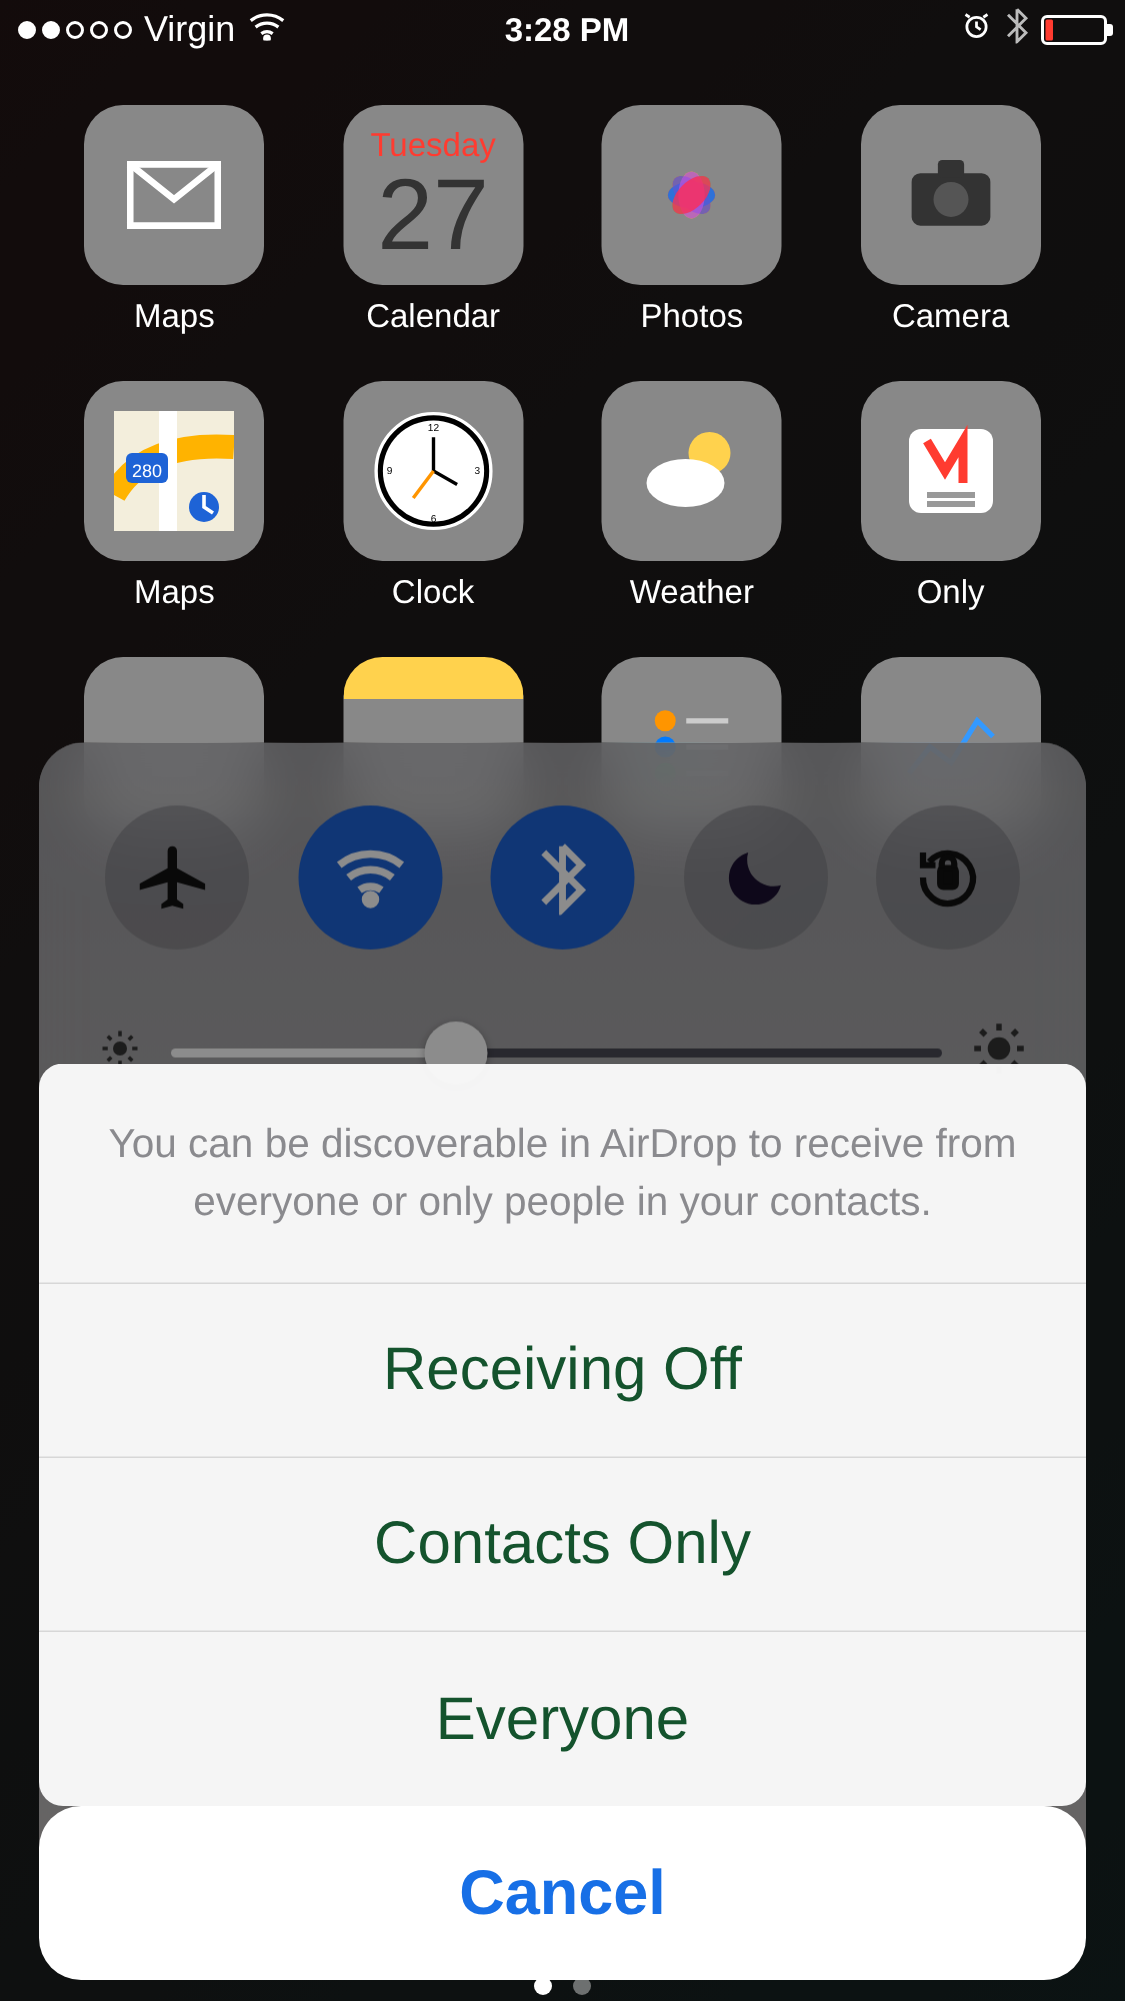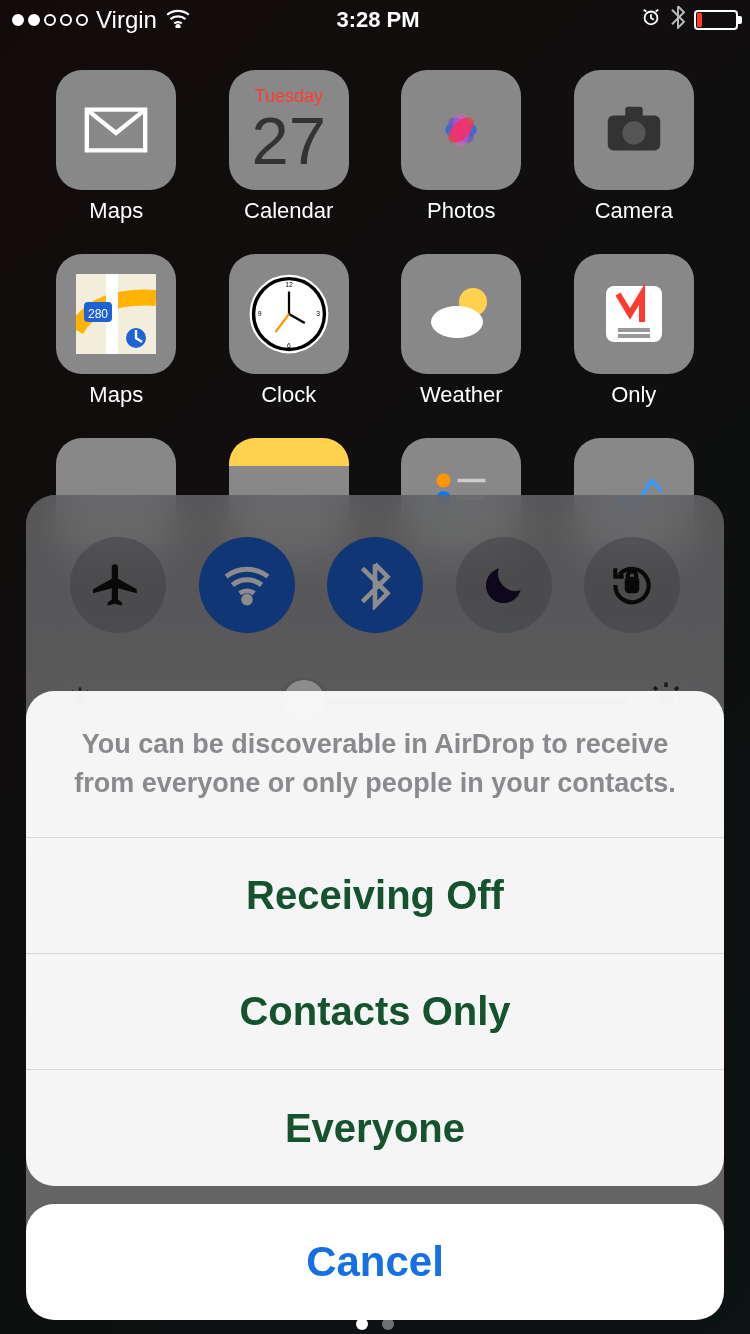--- a/index.html
+++ b/index.html
@@ -18,21 +18,21 @@
   .battery::after { content:""; position:absolute; right:-6px; top:4px; width:4px; height:8px; background:#fff; border-radius:0 2px 2px 0;}
   .battery .level { position:absolute; left:1px; top:1px; bottom:1px; width:12%; background:#ff3b30; border-radius:1px;}
 
   
   .apps { position:absolute; top:70px; left:0; right:0; display:grid; grid-template-columns:repeat(4,1fr); row-gap:30px; padding:0 30px; z-index:1; }
   .app { display:flex; flex-direction:column; align-items:center; gap:8px; }
   .app .tile { width:120px; height:120px; border-radius:26px; background:#888; display:flex; align-items:center; justify-content:center; font-size:56px; color:#333; }
   .app .label { color:#fff; font-size:22px; text-align:center; }
   .t-mail{background:linear-gradient(#1e90ff,#0a5fd6);} 
   .t-cal{background:#fff;flex-direction:column;color:#000;font-size:18px;}
-  .t-cal .wd{color:#ff3b30;font-size:18px;}
+  .t-cal .wd{color:#ff3b30;font-size:22px;}
   .t-cal .dn{font-size:67px;line-height:1;}
   .t-photos{background:#fff;}
   .t-camera{background:#ccc;}
   .t-maps{background:#efe;}
   .t-clock{background:#000;}
   .t-weather{background:linear-gradient(#3fa0ff,#1e6fd6);}
   .t-news{background:linear-gradient(#ff5252,#d32f2f);}
   .t-wallet{background:#111;}
   .t-notes{background:#fff;border-top:28px solid #ffd24d;}
   .t-rem{background:#fff;}
@@ -48,25 +48,25 @@
   .slider-row { display:flex; align-items:center; gap:20px; padding:48px 40px 0 40px; }
   .slider { flex:1; height:6px; border-radius:3px; background:linear-gradient(to right,#fff 0%,#fff 37%,#4a4a55 37%,#4a4a55 100%); position:relative; }
   .slider .thumb { position:absolute; left:37%; top:50%; width:42px; height:42px; border-radius:50%; background:#fff; transform:translate(-50%,-50%); box-shadow:0 2px 6px rgba(0,0,0,0.3);}
   .sun { color:#333; }
 
   
   .cc-dim { position:absolute; inset:0; background:rgba(0,0,0,0.45); border-radius:30px; z-index:6; pointer-events:none;}
 
   
   .sheet-wrap { position:absolute; left:26px; right:26px; bottom:14px; z-index:10; }
-  .sheet { background:rgba(248,248,248,0.98); border-radius:28px; overflow:hidden;font-weight:bold; }
+  .sheet { background:rgba(248,248,248,0.98); border-radius:16px; overflow:hidden; }
   .sheet .msg { padding:34px 40px; text-align:center; color:#8a8a8e; font-size:27px; line-height:1.45; border-bottom:1px solid rgba(0,0,0,0.12); }
   .sheet .opt { height:116px; display:flex; align-items:center; justify-content:center; color:#14532d; font-size:40px; border-bottom:1px solid rgba(0,0,0,0.12); }
   .sheet .opt:last-child{border-bottom:none;}
-  .cancel { margin-top:18px; background:#fff; border-radius:28px; height:116px; display:flex; align-items:center; justify-content:center; color:#176fe6; font-size:42px; font-weight:600; }
+  .cancel { background:#fff; border-radius:28px; height:116px; display:flex; align-items:center; justify-content:center; color:#176fe6; font-size:42px; font-weight:600; }
 
   .page-dots{position:absolute;bottom:4px;left:0;right:0;display:flex;justify-content:center;gap:14px;z-index:2;}
   .page-dots span{width:12px;height:12px;border-radius:50%;background:rgba(255,255,255,0.4);}
   .page-dots span.active{background:#fff;}
 </style>
 </head>
 <body>
 
 <div class="screen">
 

